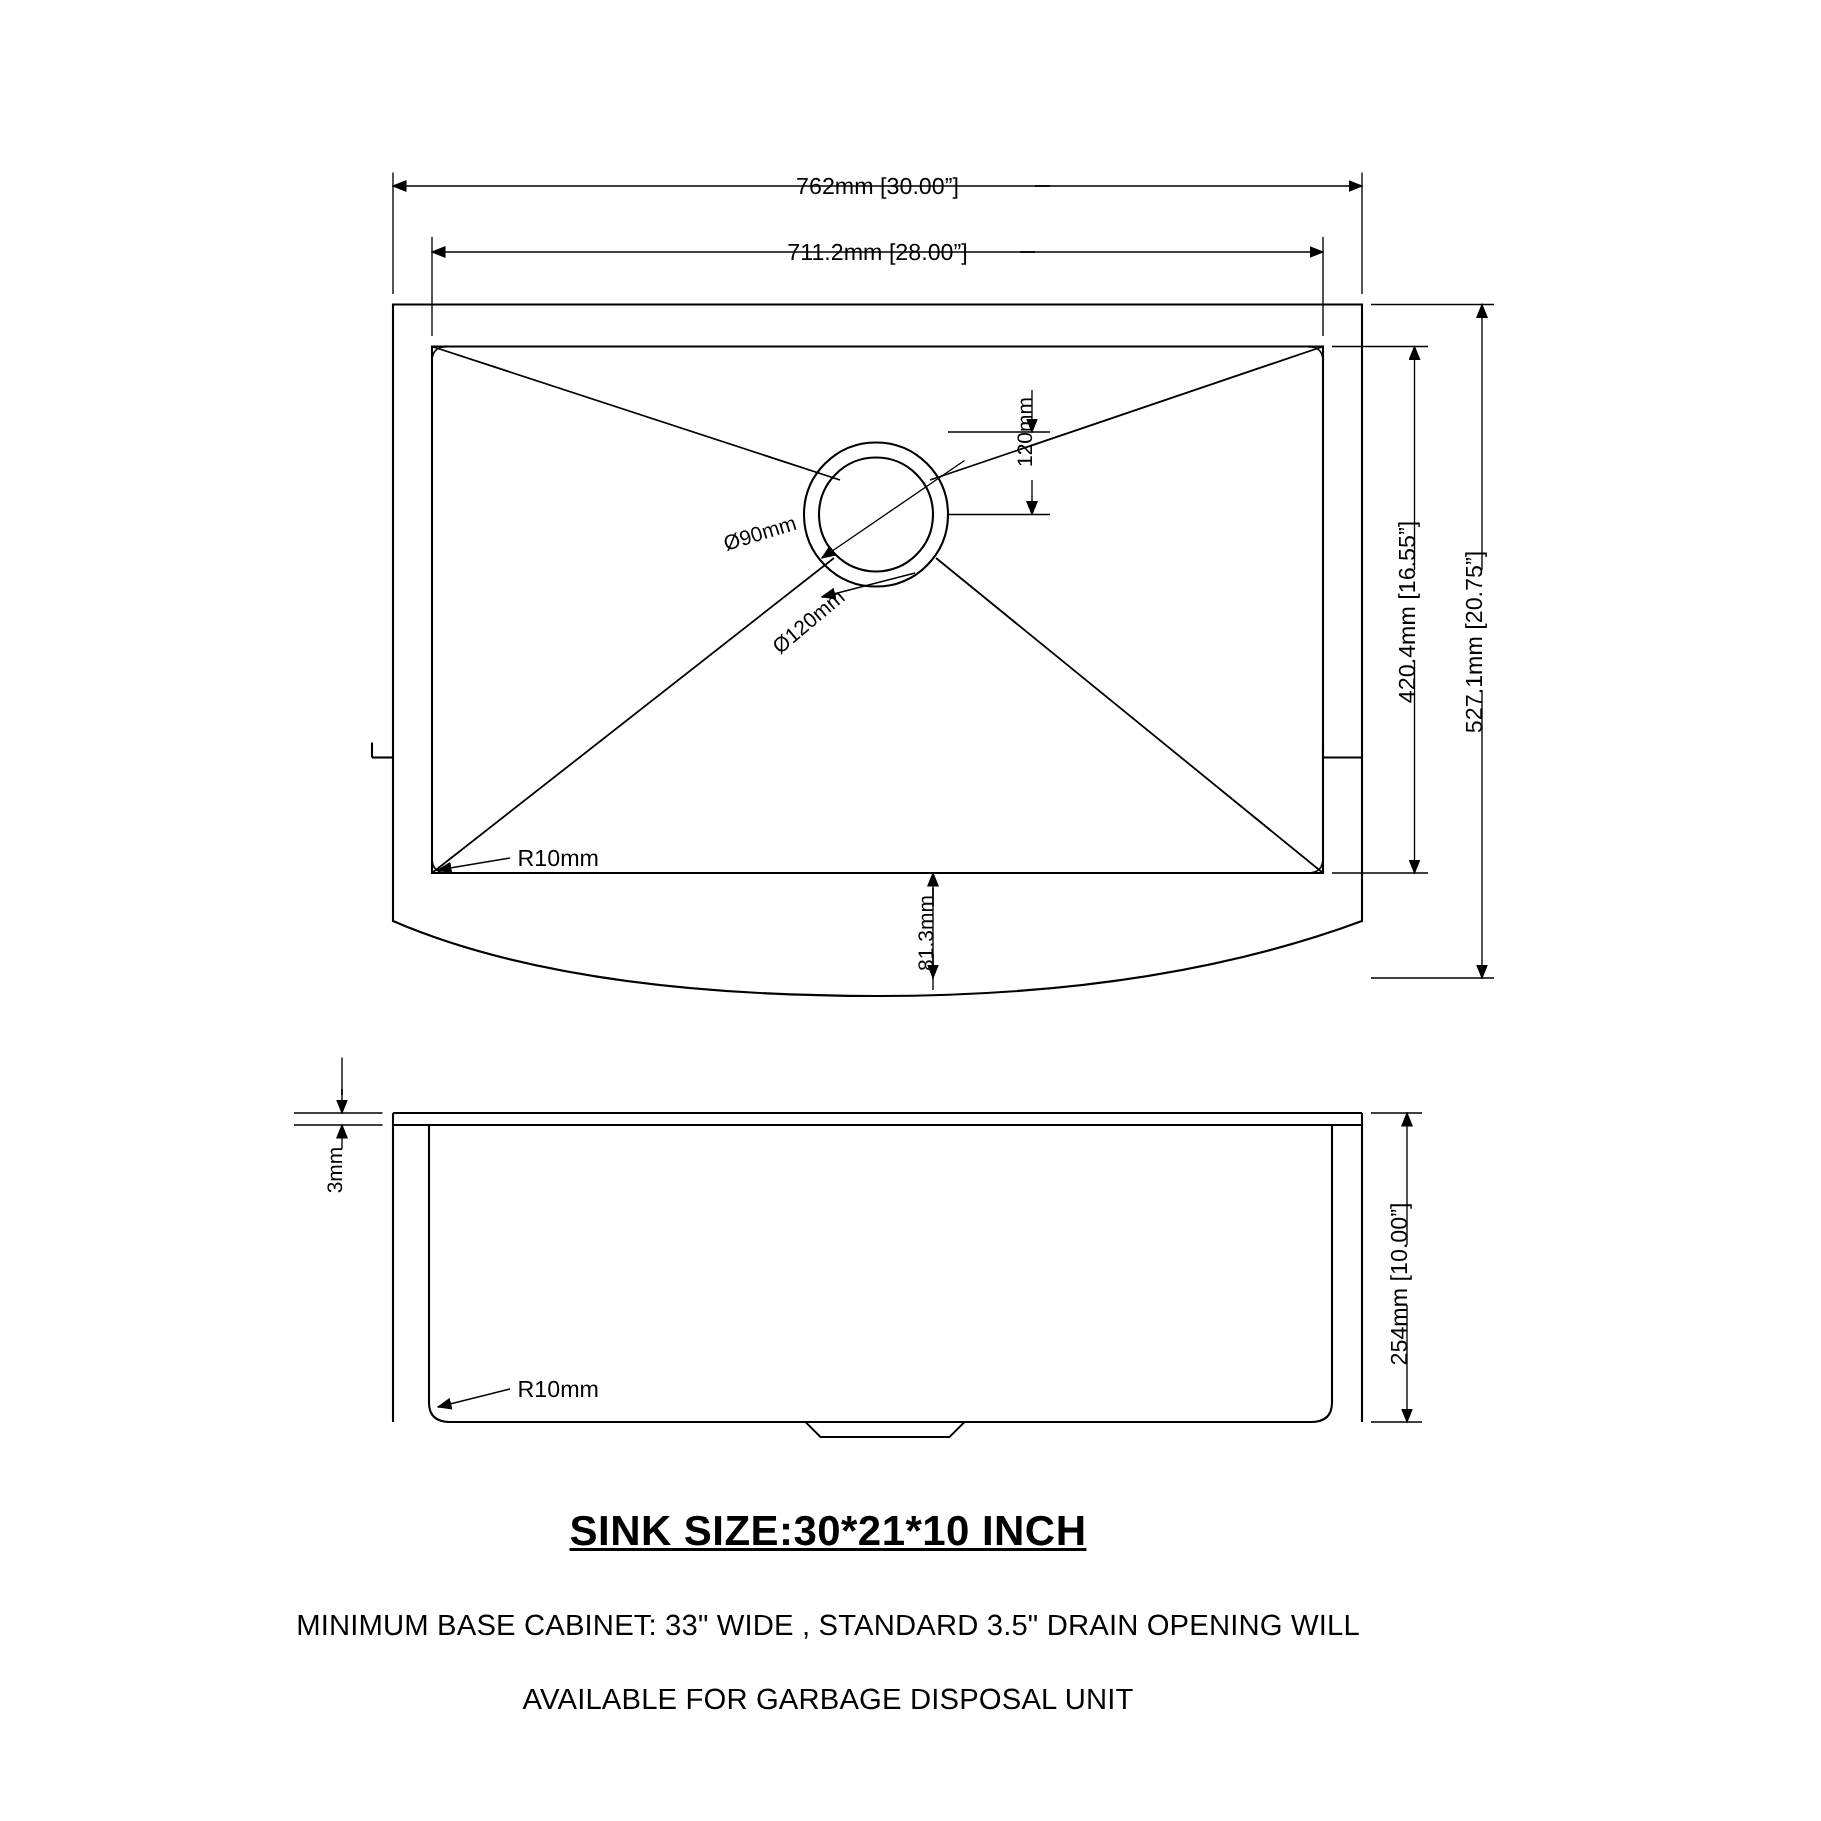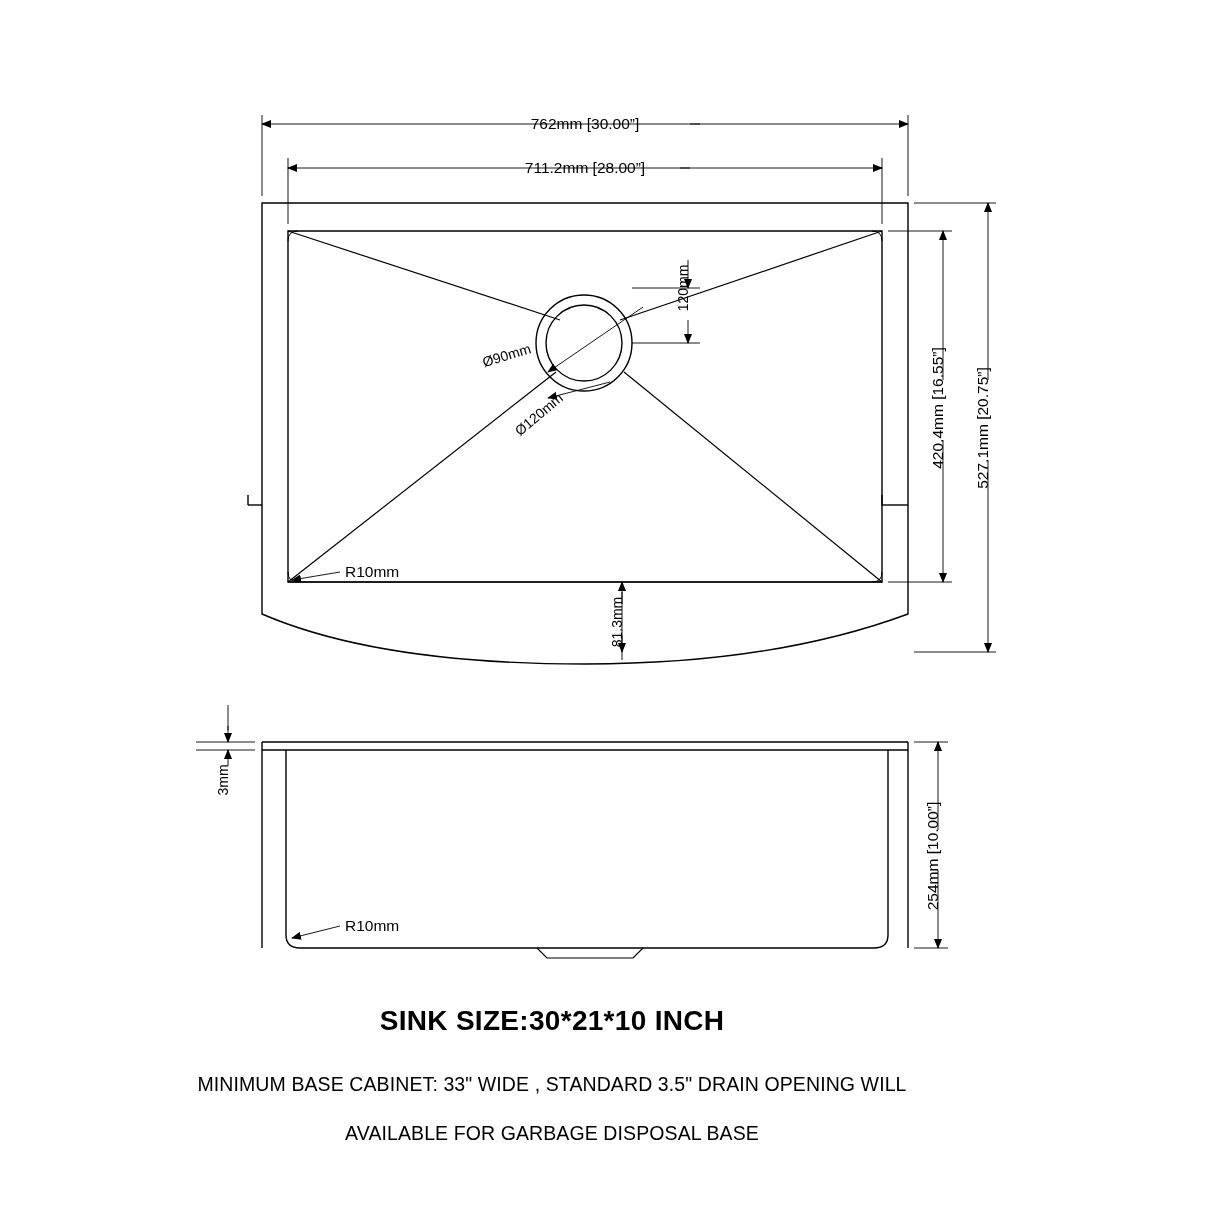--- a/index.html
+++ b/index.html
@@ -32,20 +32,21 @@
     width: 100%;
     text-align: center;
     font-family: "Liberation Sans", sans-serif;
     color: #000;
   }
   #title-line {
     top: 1005px;
     font-size: 28px;
     font-weight: bold;
     letter-spacing: 0.3px;
+    text-decoration: underline;
   }
   #note-line-1 {
     top: 1073px;
     font-size: 19.5px;
     letter-spacing: 0.1px;
   }
   #note-line-2 {
     top: 1122px;
     font-size: 19.5px;
     letter-spacing: 0.1px;
@@ -175,15 +176,15 @@
 
     <g>
       <text class="smalltext" x="228" y="780" text-anchor="middle" transform="rotate(-90 228 780)">3mm</text>
       <text class="dimtext" x="938" y="856" text-anchor="middle" transform="rotate(-90 938 856)">254mm [10.00”]</text>
       <text class="dimtext" x="345" y="931" text-anchor="start">R10mm</text>
     </g>
   </svg>
 
   <div class="cap" id="title-line">SINK SIZE:30*21*10 INCH</div>
   <div class="cap" id="note-line-1">MINIMUM BASE CABINET: 33" WIDE , STANDARD 3.5" DRAIN OPENING WILL</div>
-  <div class="cap" id="note-line-2">AVAILABLE FOR GARBAGE DISPOSAL BASE</div>
+  <div class="cap" id="note-line-2">AVAILABLE FOR GARBAGE DISPOSAL UNIT</div>
 
 </div>
 
 </body></html>

